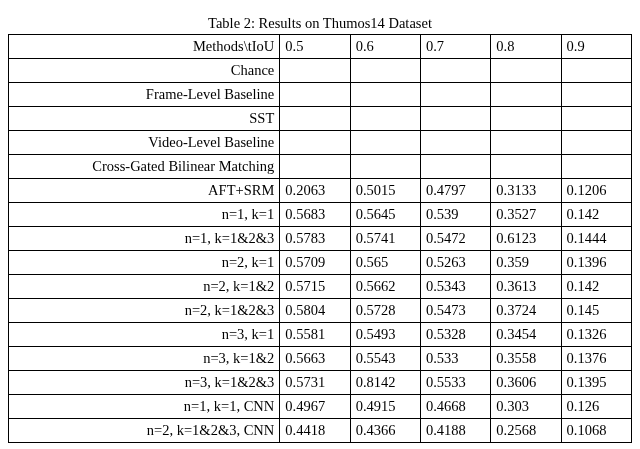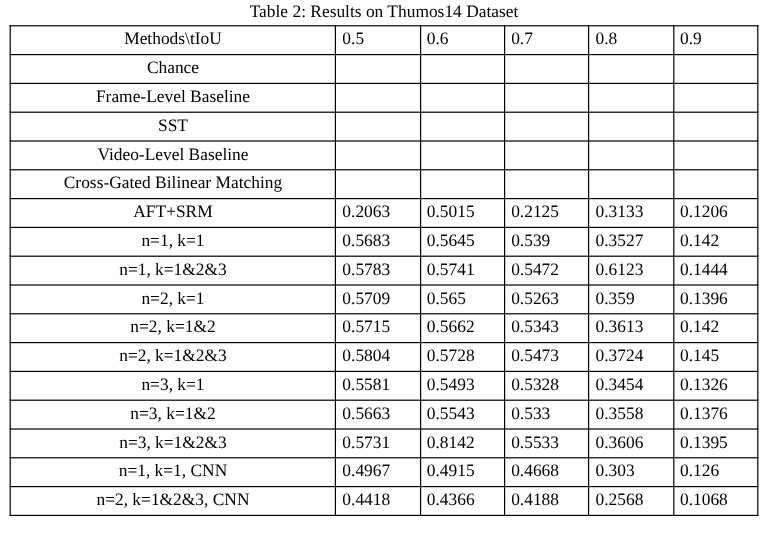--- a/index.html
+++ b/index.html
@@ -19,42 +19,42 @@
     height: 449px;
     position: relative;
     box-sizing: border-box;
     padding: 2px 8px 0 8px;
   }
   .caption {
     text-align: center;
     font-size: 14.5px;
     font-family: "Liberation Serif", serif;
     line-height: 17px;
-    margin: 0 0 2px 0;
+    margin: 13px 0 2px 0;
     white-space: nowrap;
   }
   table.results {
     border-collapse: collapse;
     width: 624px;
     margin: 0 auto;
     table-layout: fixed;
     font-size: 14.5px;
     font-family: "Liberation Serif", serif;
   }
   table.results td {
     border: 1px solid #000000;
     padding: 1px 5px 2px 5px;
     height: 20px;
     line-height: 18px;
     vertical-align: middle;
     white-space: nowrap;
     overflow: hidden;
   }
   table.results td.label {
-    text-align: center;
+    text-align: right;
   }
   table.results td.val {
     text-align: left;
   }
   col.c0 { width: 270px; }
   col.cv { width: 70px; }
 </style>
 </head>
 <body>
 
@@ -118,21 +118,21 @@
         <td class="val"></td>
         <td class="val"></td>
         <td class="val"></td>
         <td class="val"></td>
         <td class="val"></td>
       </tr>
       <tr>
         <td class="label">AFT+SRM</td>
         <td class="val">0.2063</td>
         <td class="val">0.5015</td>
-        <td class="val">0.2125</td>
+        <td class="val">0.4797</td>
         <td class="val">0.3133</td>
         <td class="val">0.1206</td>
       </tr>
       <tr>
         <td class="label">n=1, k=1</td>
         <td class="val">0.5683</td>
         <td class="val">0.5645</td>
         <td class="val">0.539</td>
         <td class="val">0.3527</td>
         <td class="val">0.142</td>

